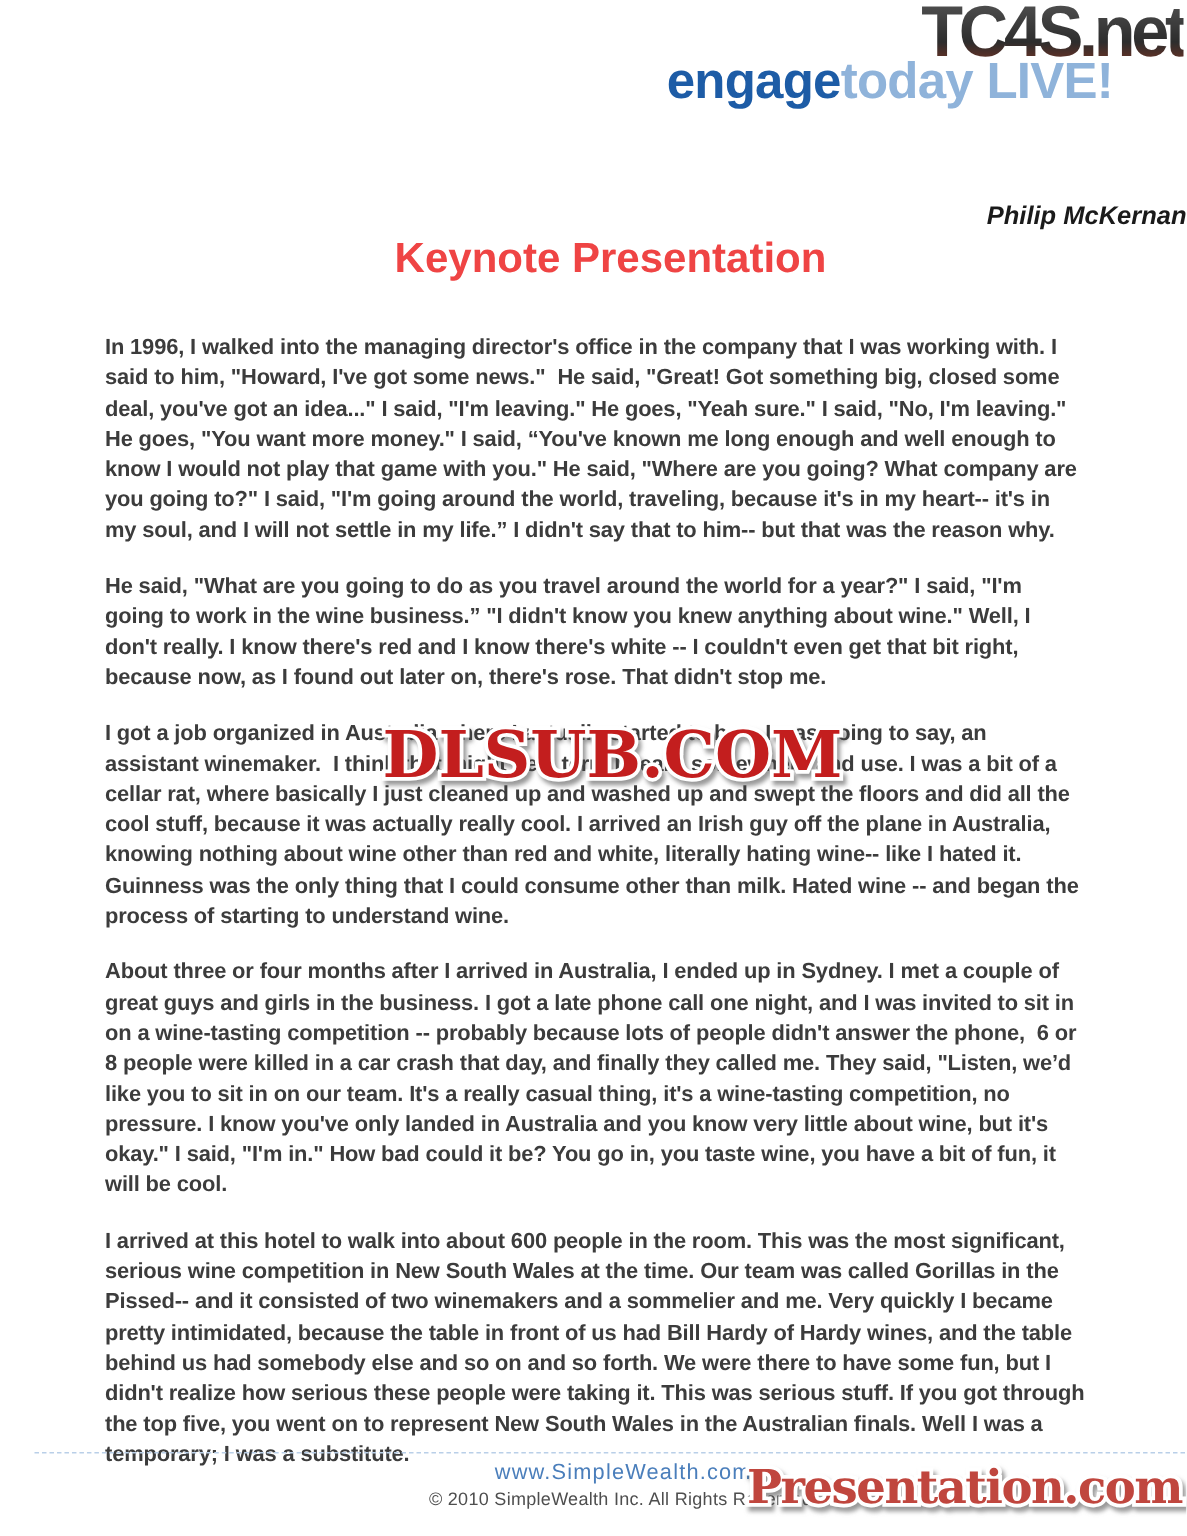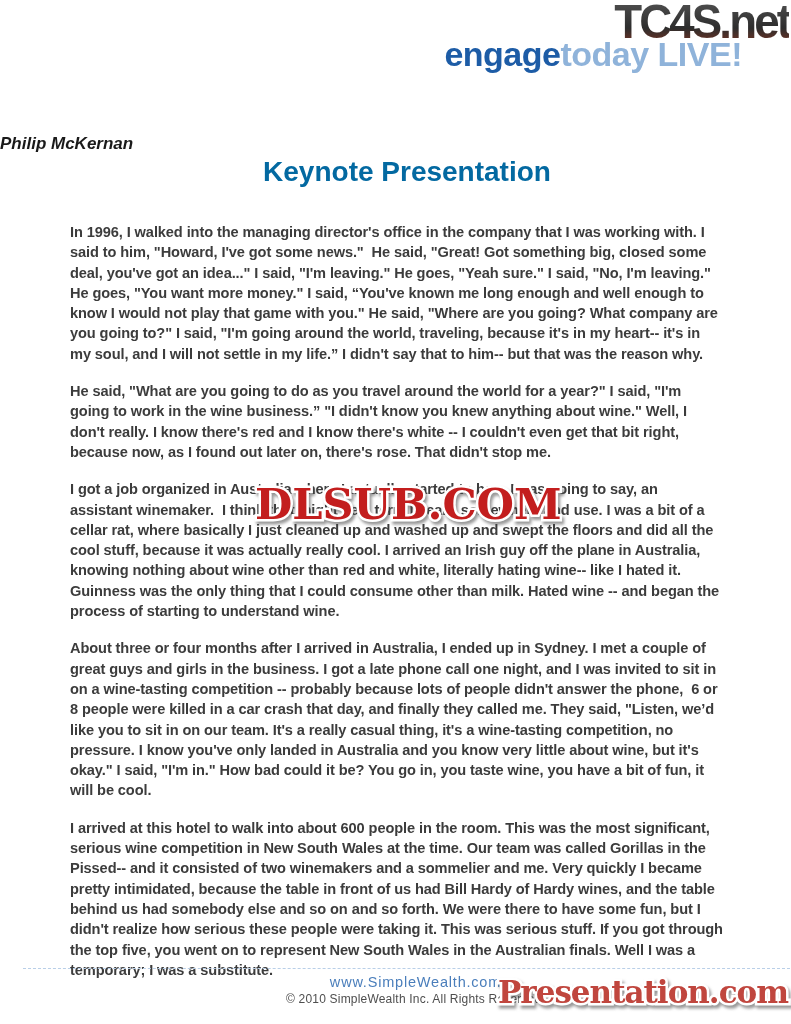--- a/index.html
+++ b/index.html
@@ -28,26 +28,26 @@
   .engage-logo {
     position:absolute; top:35px; right:49px;
     font-size:34px; font-weight:bold; letter-spacing:-0.5px;
     z-index:3; white-space:nowrap;
   }
   .engage-dark  { color:#1d5ca6; }
   .engage-light { color:#8fb3da; }
 
   
   .author {
-    position:absolute; top:134px; left:0; right:0; text-align:left;
+    position:absolute; top:134px; left:0; right:0; text-align:right;
     font-size:17px; font-weight:bold; font-style:italic; color:#1a1a1a;
   }
   .doc-title {
     position:absolute; top:156px; left:0; right:0; text-align:center;
-    font-size:28px; font-weight:bold; color:#0369a1;margin-left:23px;
+    font-size:28px; font-weight:bold; color:#ef4444;margin-left:23px;
   }
 
   
   .body-text {
     position:absolute; top:222px; left:70px; width:653px;
     font-size:14.6px; line-height:20.3px; letter-spacing:-0.1px;
     color:#3c3c3c; z-index:1;font-weight:bold;
   }
   .body-text p { margin:0 0 17px 0; white-space:pre-wrap; }
 

